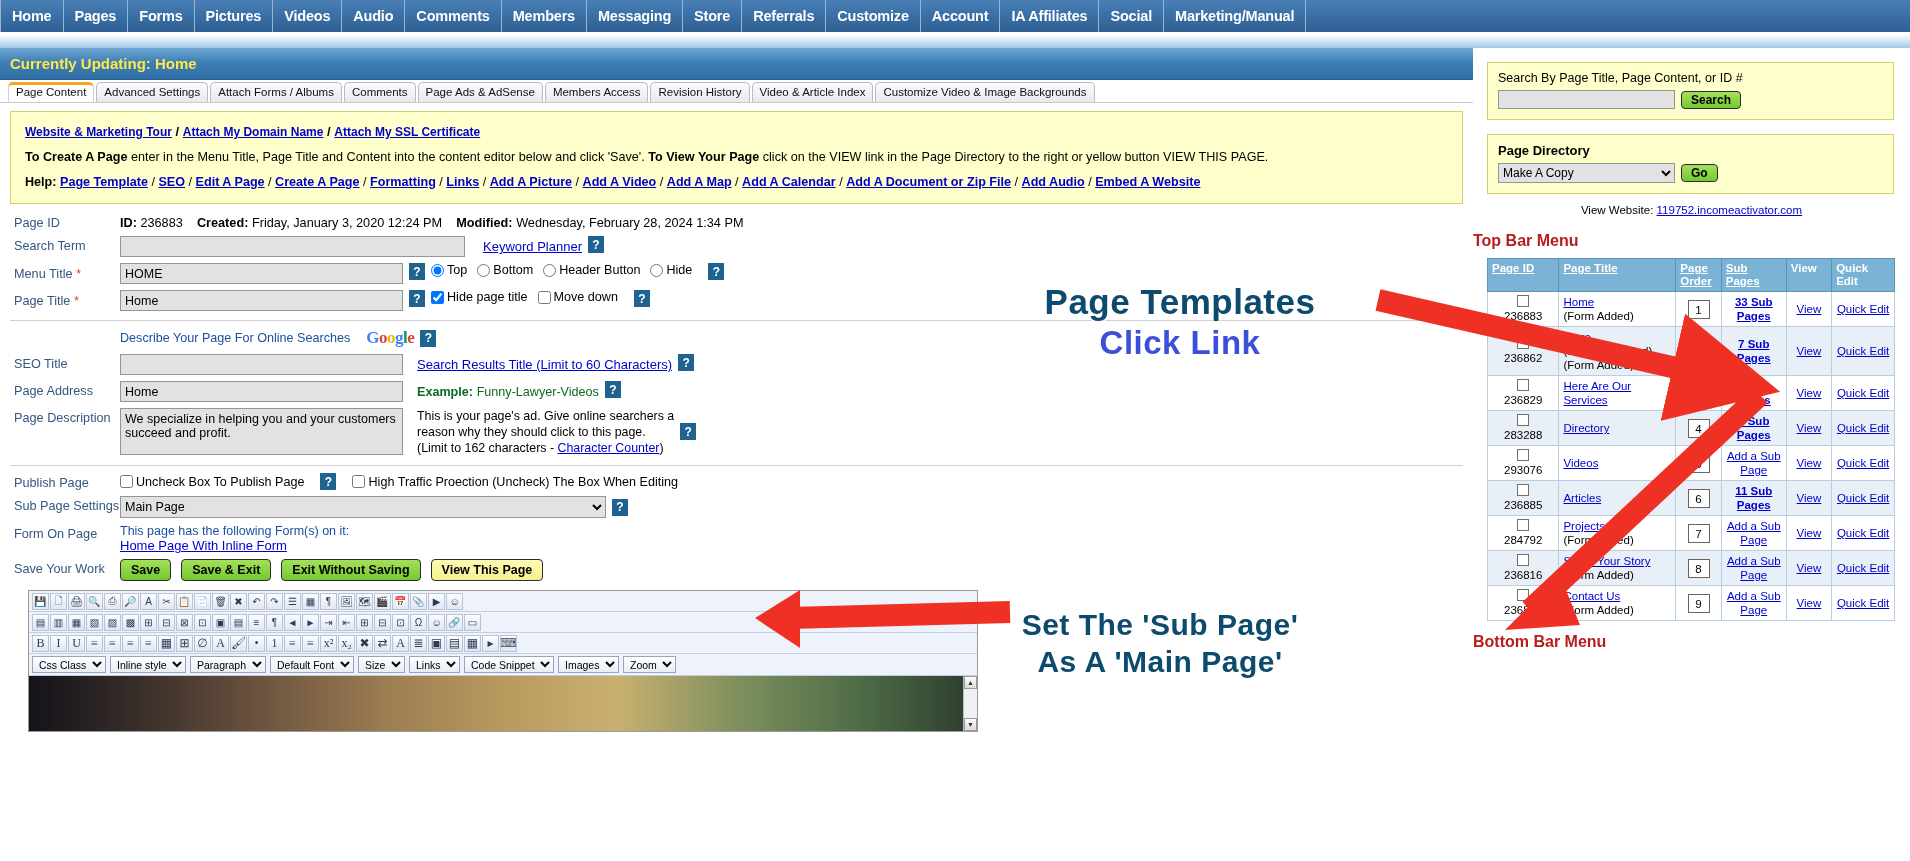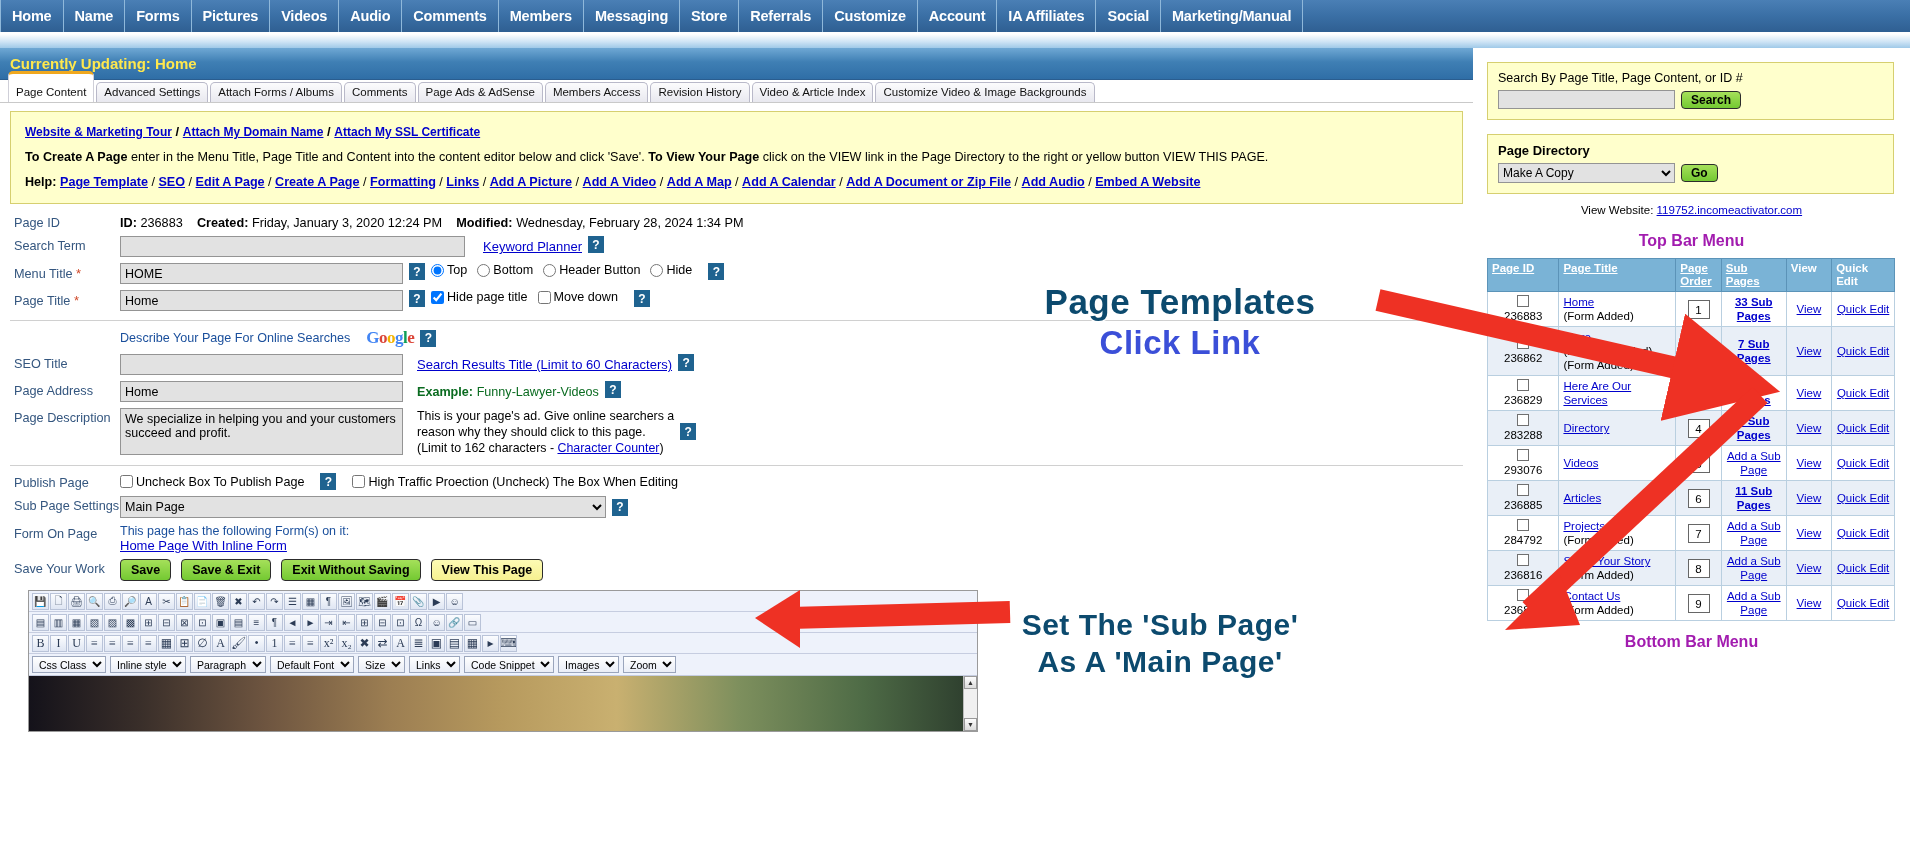--- a/index.html
+++ b/index.html
@@ -71,21 +71,21 @@
     background: linear-gradient(to bottom,#fcfcfd,#e8e8ef);
     margin-right: 2px;
     color: #111;
     white-space: nowrap;
     cursor: pointer;
     line-height: 14px;
   }
   #tabstrip .tab.active {
     background: #ffffff;
     border-top: 3px solid #f0a81e;
-    padding-top: 11px;
+    padding-top: 0px;
     border-left-color:#cfcfd8; border-right-color:#cfcfd8;
     font-weight: normal;
   }
 
   
   #helpbox {
     margin: 8px 10px 0 10px;
     border: 1px solid #d6cf70;
     background: #ffffcc;
     padding: 7px 10px 8px 14px;
@@ -223,21 +223,21 @@
   #rightcol .searchinput { background:#e2e2e2; border:1px solid #949494; height:19px; width:177px;
      font-family:"Liberation Sans",sans-serif; font-size:12px;}
   #rightcol .smallbtn {
     border:1px solid #2c2c2c; border-radius:4px; font-weight:bold; font-size:12px;
     padding: 1px 9px; background: linear-gradient(to bottom,#a5e05a,#74c932); cursor:pointer;
     font-family:"Liberation Sans",sans-serif; margin-left:6px;
   }
   #rightcol .dirsel { background:#e2e2e2;border:1px solid #949494;height:20px;width:177px;font-size:12px;
      font-family:"Liberation Sans",sans-serif;}
   #viewsite { text-align:center; font-size:11.5px; margin-top:10px; color:#000;}
-  .barmenu-title { text-align:center; color:#a21caf; font-weight:bold; font-size:16px; margin: 16px 0 8px 0;}
+  .barmenu-title { color:#b91c1c; font-weight:bold; font-size:16px; margin: 16px 0 8px 0;}
 
   table.dirtable { width: 408px; margin: 0 16px 0 14px; border-collapse: collapse; font-size: 11.5px; }
   table.dirtable th {
     background: #7ab3d6; color: #fff; font-weight: bold; font-size: 11.5px;
     border: 1px solid #5b93b8;
     padding: 3px 4px; text-align: left; vertical-align: top;
     line-height: 13px;
   }
   table.dirtable th a { color:#fff; }
   table.dirtable td {
@@ -271,21 +271,21 @@
   #anno2 { left: 850px; top: 600px; width: 620px; margin-top: 8px; }
   #anno2 .l1 { font-size: 30px; }
   #anno2 .l2 { font-size: 30px; margin-top: 3px;}
   #arrowsvg { position:absolute; left:0; top:0; width:1910px; height:861px; pointer-events:none; }
 </style>
 </head>
 <body>
 
 <div id="topnav">
     <div class="navitem">Home</div>
-    <div class="navitem">Name</div>
+    <div class="navitem">Pages</div>
     <div class="navitem">Forms</div>
     <div class="navitem">Pictures</div>
     <div class="navitem">Videos</div>
     <div class="navitem">Audio</div>
     <div class="navitem">Comments</div>
     <div class="navitem">Members</div>
     <div class="navitem">Messaging</div>
     <div class="navitem">Store</div>
     <div class="navitem">Referrals</div>
     <div class="navitem">Customize</div>

